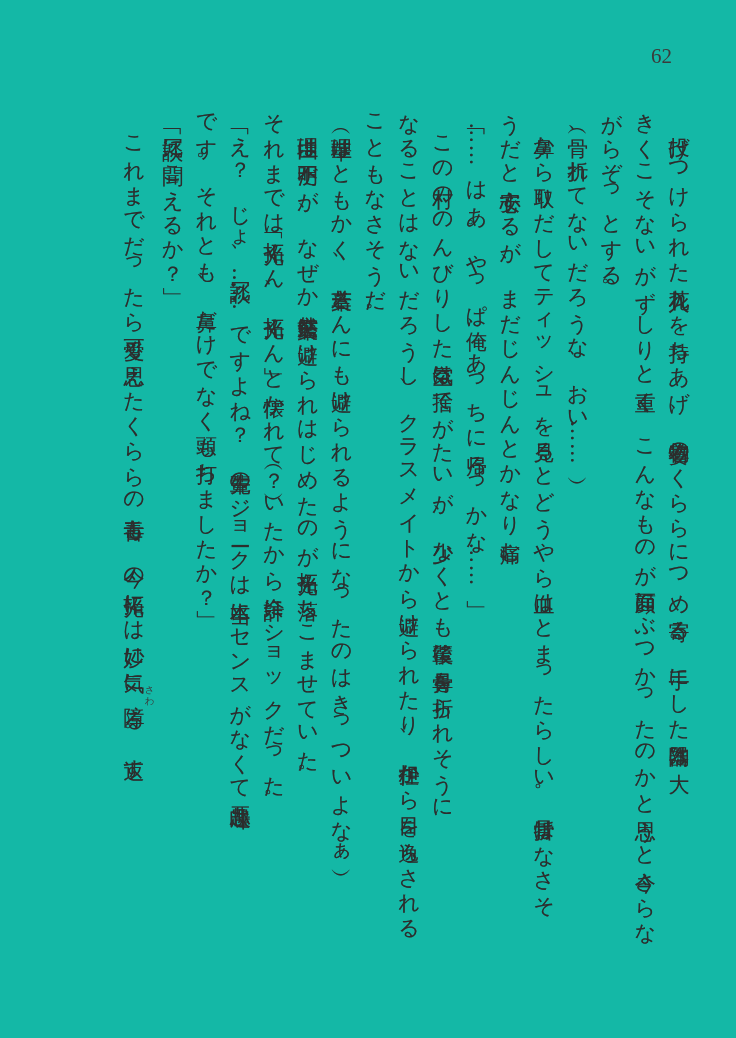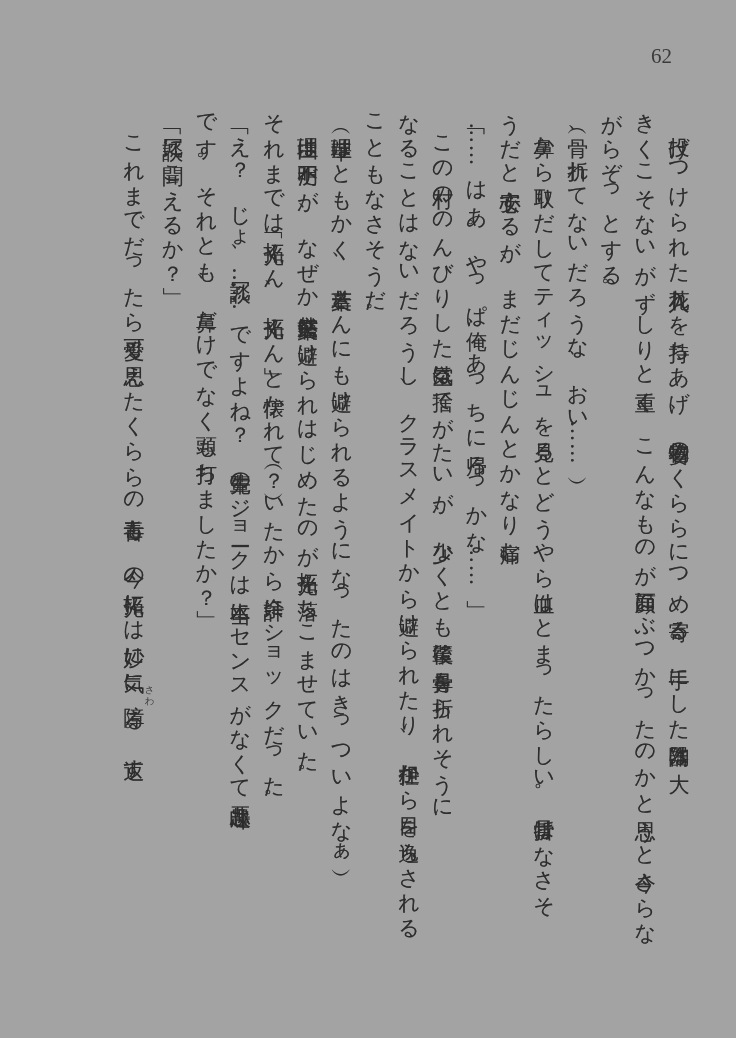--- a/index.html
+++ b/index.html
@@ -10,21 +10,21 @@
     width: 736px;
     height: 1038px;
     position: relative;
     background: #ffffff;
     overflow: hidden;
     font-family: "DejaVu Serif", "Liberation Serif", serif;
   }
   .book-page {
     position: absolute;
     inset: 0;
-    background: #a3a3a3;
+    background: #14b8a6;
     padding-left: 20px;
   }
   .page-number {
     position: absolute;
     top: 46px;
     right: 64px;
     font-size: 21px;
     line-height: 1;
     color: #3b3b3b;
     font-family: "Liberation Serif", "DejaVu Serif", serif;

